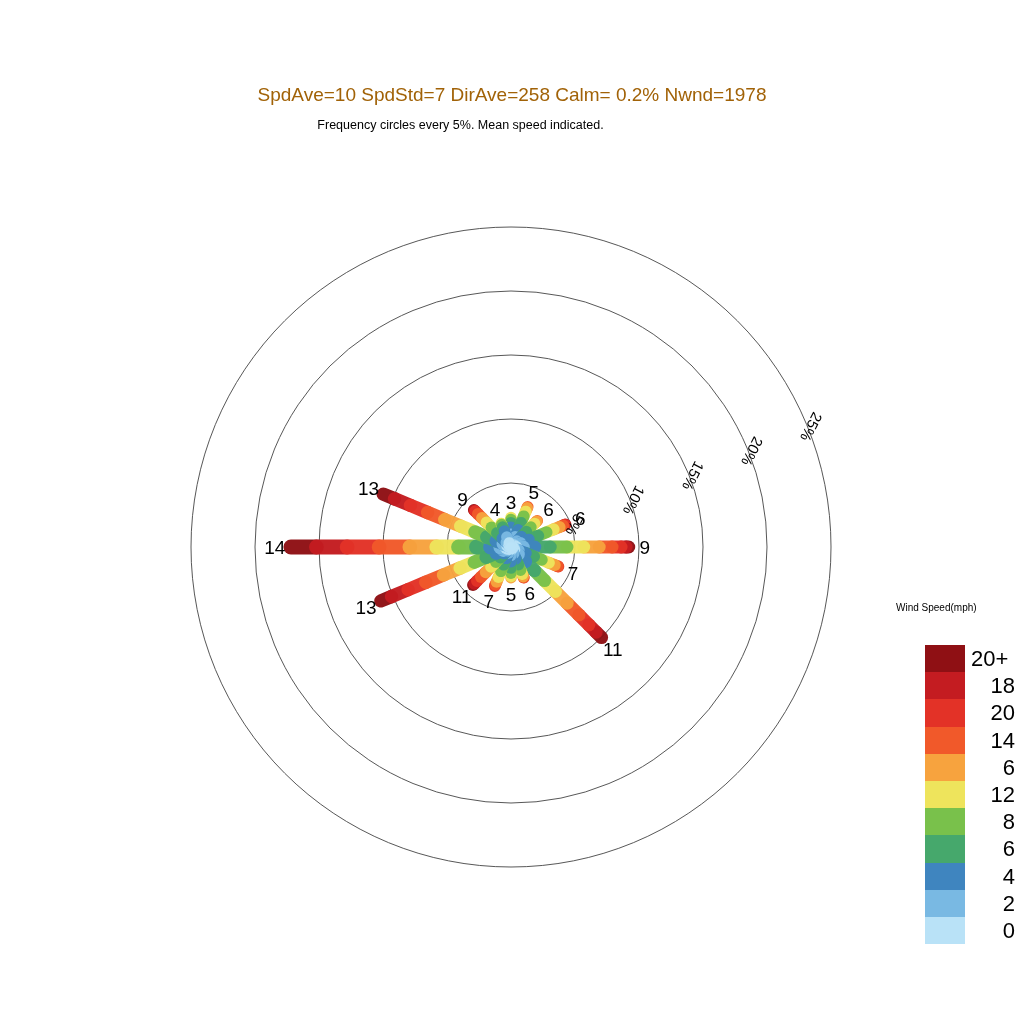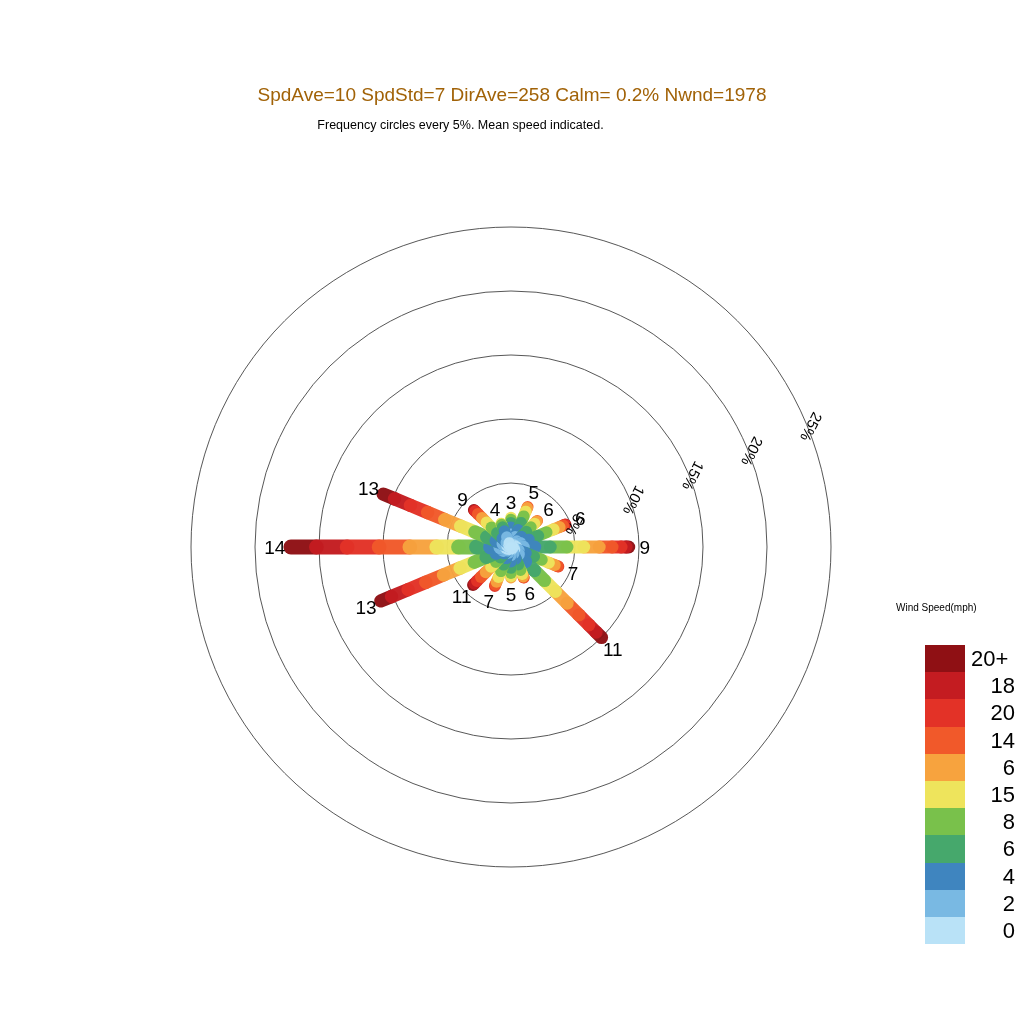--- a/index.html
+++ b/index.html
@@ -296,21 +296,21 @@
       <div class="lg-row">
         <div class="lg-sw" style="background: rgb(241, 89, 42);"></div>
         <div class="lg-lb narrow">14</div>
       </div>
       <div class="lg-row">
         <div class="lg-sw" style="background: rgb(247, 163, 62);"></div>
         <div class="lg-lb narrow">6</div>
       </div>
       <div class="lg-row">
         <div class="lg-sw" style="background: rgb(238, 228, 92);"></div>
-        <div class="lg-lb narrow">15</div>
+        <div class="lg-lb narrow">12</div>
       </div>
       <div class="lg-row">
         <div class="lg-sw" style="background: rgb(121, 193, 75);"></div>
         <div class="lg-lb narrow">8</div>
       </div>
       <div class="lg-row">
         <div class="lg-sw" style="background: rgb(70, 168, 108);"></div>
         <div class="lg-lb narrow">6</div>
       </div>
       <div class="lg-row">

